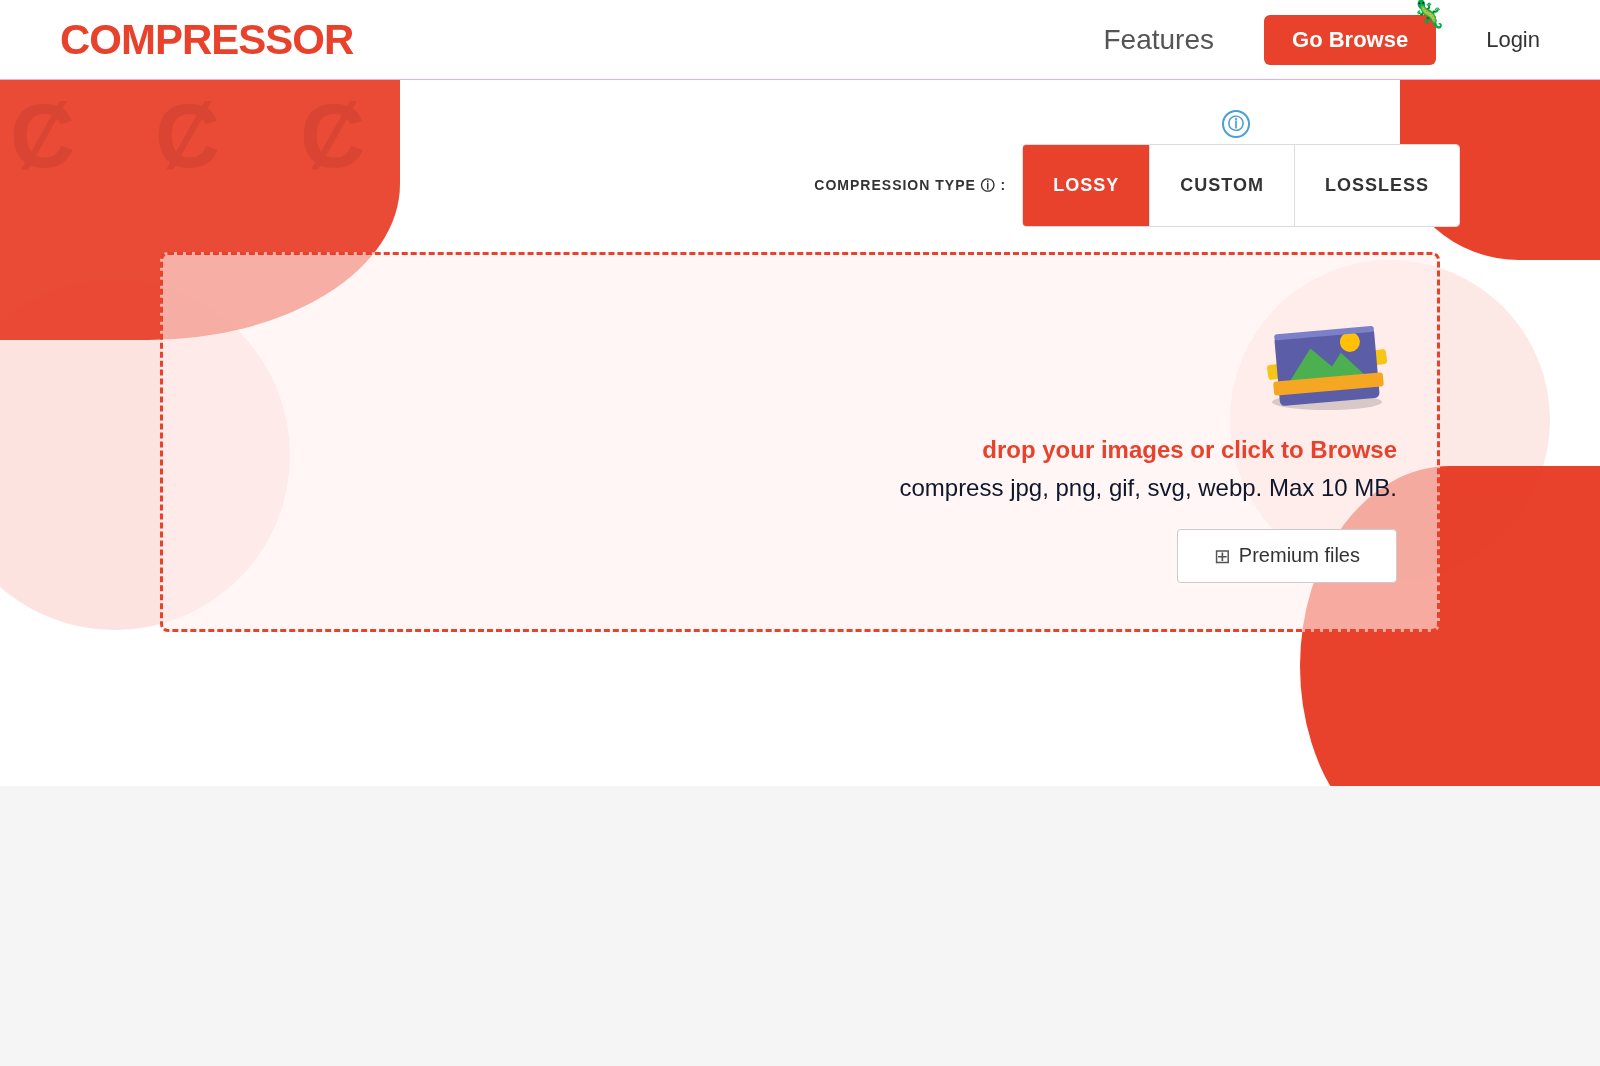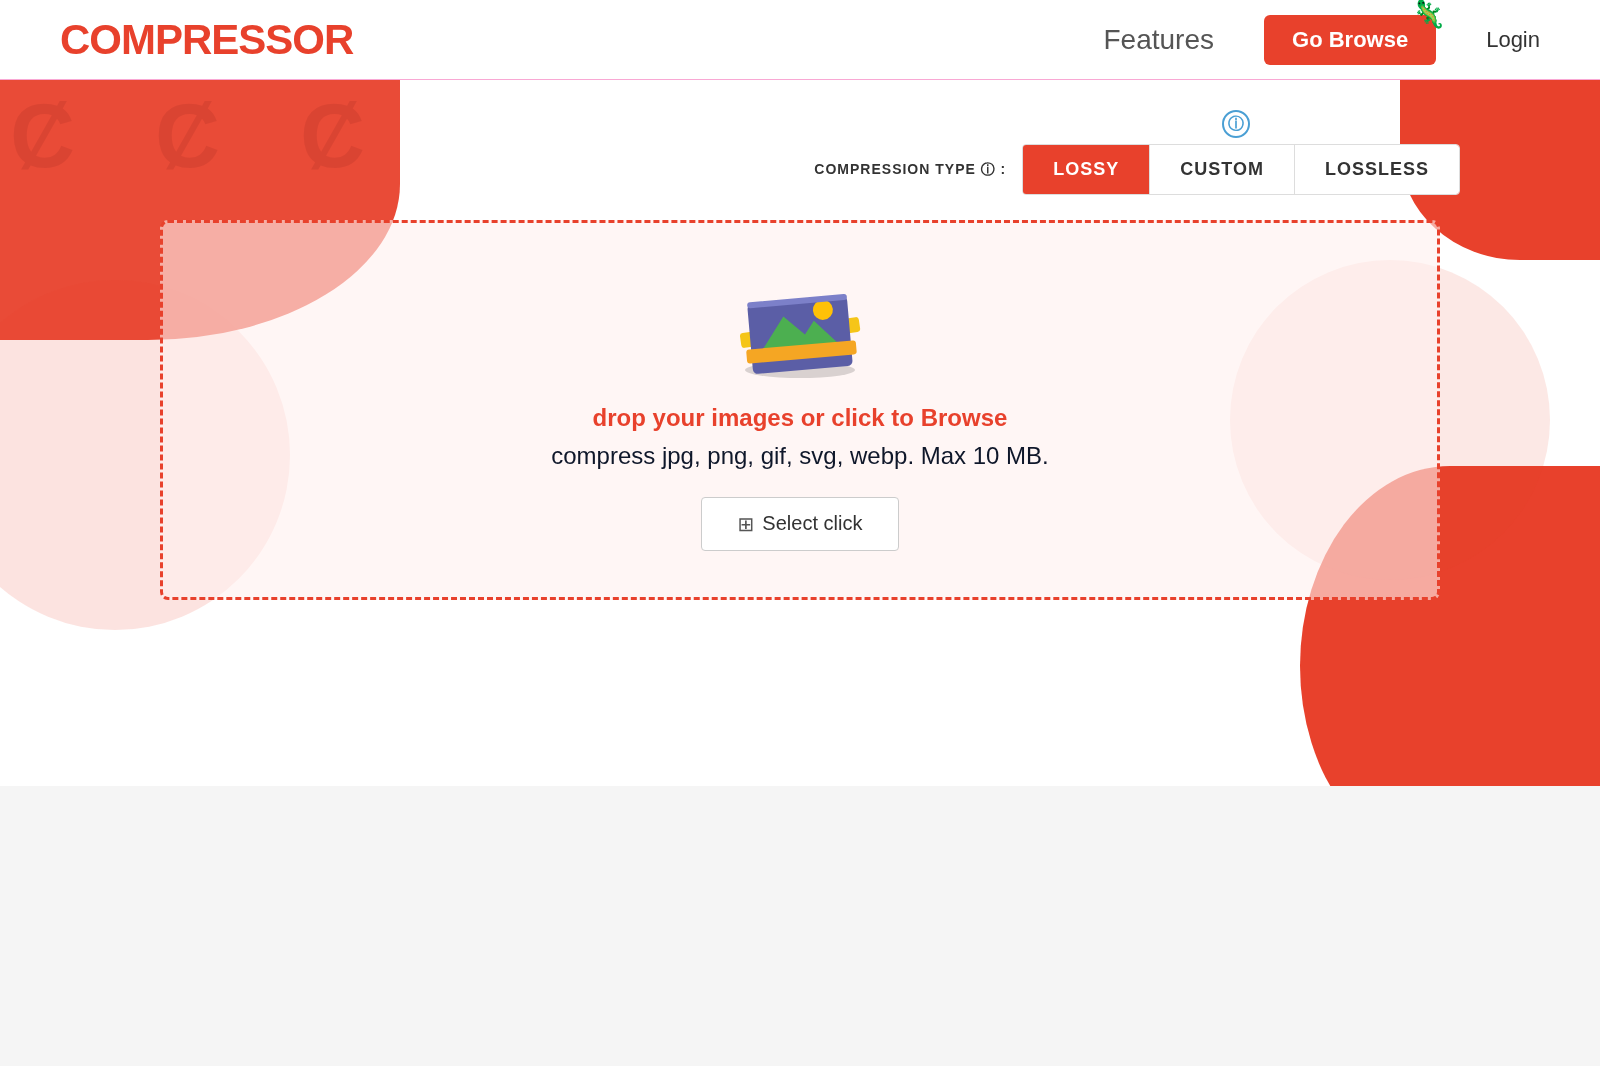--- a/index.html
+++ b/index.html
@@ -210,21 +210,21 @@
     }
 
     .compression-buttons {
       display: flex;
       border: 1px solid #ddd;
       border-radius: 4px;
       overflow: hidden;
     }
 
     .comp-btn {
-      padding: 14px 30px;
+      padding: 30px 30px;
       font-size: 18px;
       font-weight: bold;
       letter-spacing: 1px;
       border: none;
       cursor: pointer;
       background: #fff;
       color: #333;
       border-right: 1px solid #ddd;
     }
 
@@ -239,21 +239,21 @@
 
     
     .drop-zone {
       width: 1280px;
       min-height: 380px;
       border: 3px dashed #e8412c;
       border-radius: 8px;
       background: rgba(255, 240, 238, 0.6);
       display: flex;
       flex-direction: column;
-      align-items: center;
+      align-items: flex-end;
       justify-content: center;
       padding: 40px;
       position: relative;
       cursor: pointer;
     }
 
     .drop-zone-image {
       width: 140px;
       height: 110px;
       margin-bottom: 24px;
@@ -381,18 +381,18 @@
 
         <rect x="20" y="28" width="100" height="6" rx="3" fill="#7c80c9" transform="rotate(-5, 70, 65)"></rect>
       </svg>
     </div>
 
     <p class="drop-text-primary">drop your images or click to Browse</p>
     <p class="drop-text-secondary">compress jpg, png, gif, svg, webp. Max 10 MB.</p>
 
     <button class="select-files-btn">
       <span class="plus-icon">⊞</span>
-      <span>Select click</span>
+      <span>Premium files</span>
     </button>
   </div>
 </div>
 
 <div class="bottom-section"></div>
 
 </body></html>

